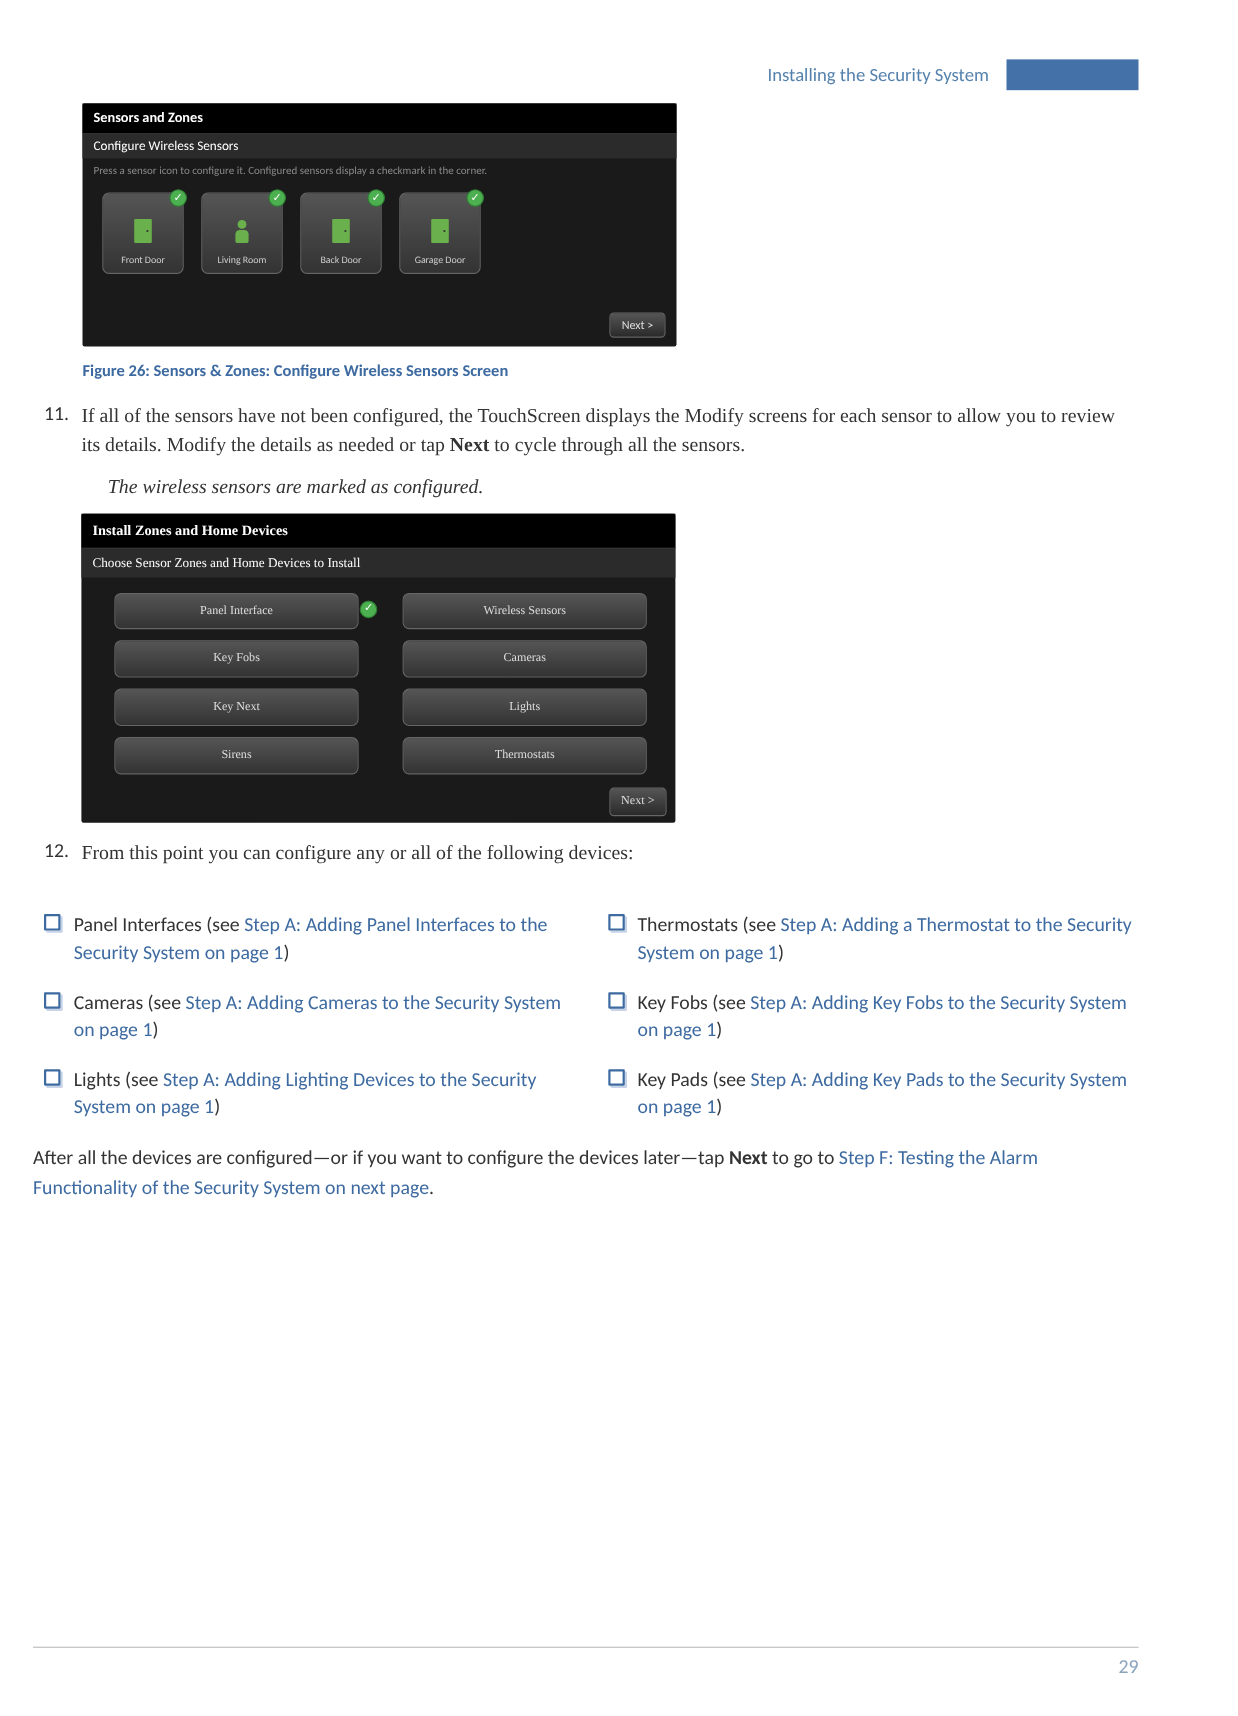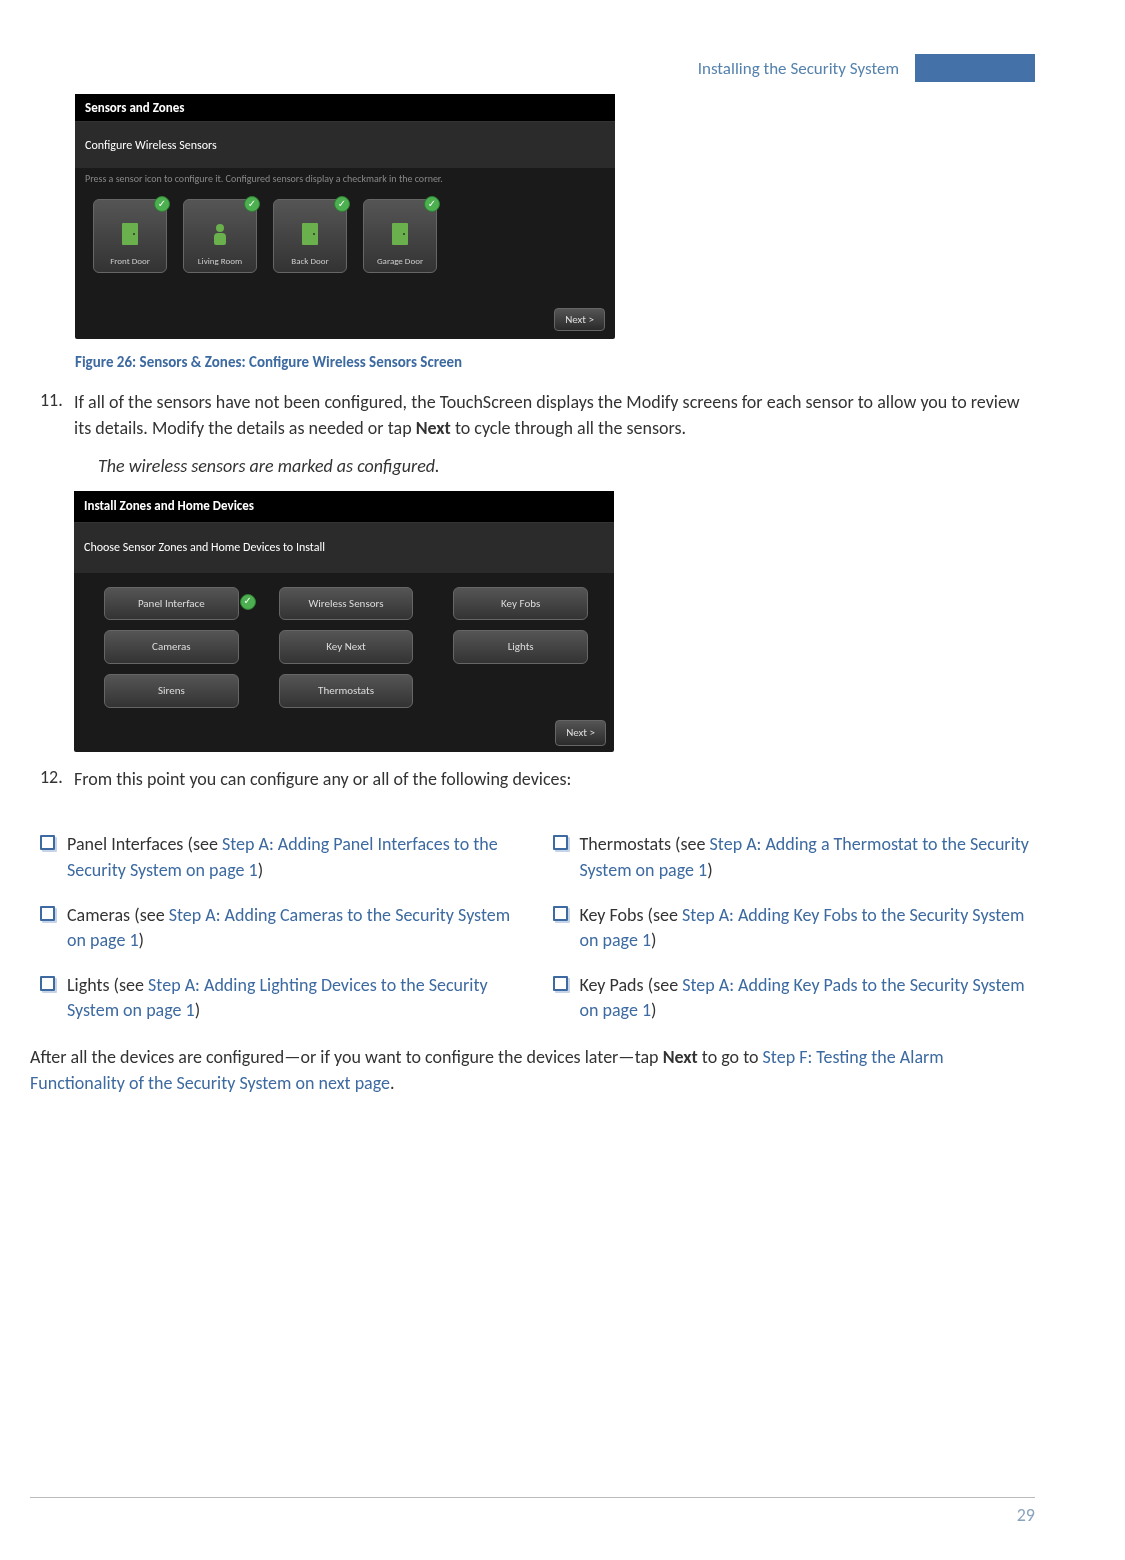--- a/index.html
+++ b/index.html
@@ -38,21 +38,21 @@
   .screenshot {
     background: #1a1a1a;
     color: #ddd;
     font-size: 12px;
     width: 540px;
     border-radius: 2px;
     position: relative;
     margin-left: 45px;
   }
   .ss-title { background: #000; color: #fff; font-weight: bold; padding: 6px 10px; font-size: 13px; }
-  .ss-sub   { background: #2b2b2b; color: #fff; padding: 16px 10px; font-size: 12px; border-top:1px solid #333;}
+  .ss-sub   { background: #2b2b2b; color: #fff; padding: 4px 10px; font-size: 12px; border-top:1px solid #333;}
   .ss-help  { color: #888; font-size: 10px; padding: 4px 10px; }
   .ss-body  { padding: 10px 18px 46px 18px; min-height: 150px; position: relative; }
 
   .sensor-row { display:flex; gap:16px; }
   .sensor-card {
     width: 74px; height: 74px;
     background: linear-gradient(#555,#333);
     border: 1px solid #666; border-radius: 6px;
     display:flex; flex-direction:column; align-items:center; justify-content:flex-end;
     padding-bottom:6px;
@@ -84,21 +84,21 @@
   }
 
   .ss-next {
     position:absolute; right:10px; bottom:8px;
     background: linear-gradient(#555,#2a2a2a);
     border:1px solid #666; border-radius:4px;
     color:#ddd; font-size:11px; padding:4px 10px;
   }
 
   .device-grid {
-    display:grid; grid-template-columns: 1fr 1fr 1fr;
+    display:grid; grid-template-columns: 1fr 1fr;
     column-gap: 40px; row-gap: 10px;
     padding: 14px 26px 44px 30px;
     position: relative;
   }
   .device-btn {
     background: linear-gradient(#555,#333);
     border:1px solid #666; border-radius:6px;
     color:#ddd; font-size:11px; text-align:center;
     padding:8px 4px;
     position:relative;
@@ -112,21 +112,21 @@
   }
 
   .figure-caption {
     color:#3d6aa0; font-weight:bold; font-size:15px;
     margin: 14px 0 18px 45px;
   }
 
   
   .step { display:flex; margin: 0 0 14px 10px; }
   .step-num { width: 34px; flex:none; }
-  .step-body { flex:1; line-height:1.45; }
+  .step-body { flex:1; line-height:1.45;font-family:Liberation Serif, serif; }
   .step-body p { margin-bottom: 12px; }
   .step-body .italic { font-style: italic; margin-left: 24px; }
   .step-body b { font-weight:bold; }
 
   
   .check-columns {
     display:grid;
     grid-template-columns: 1fr 1fr;
     column-gap: 30px;
     row-gap: 20px;

